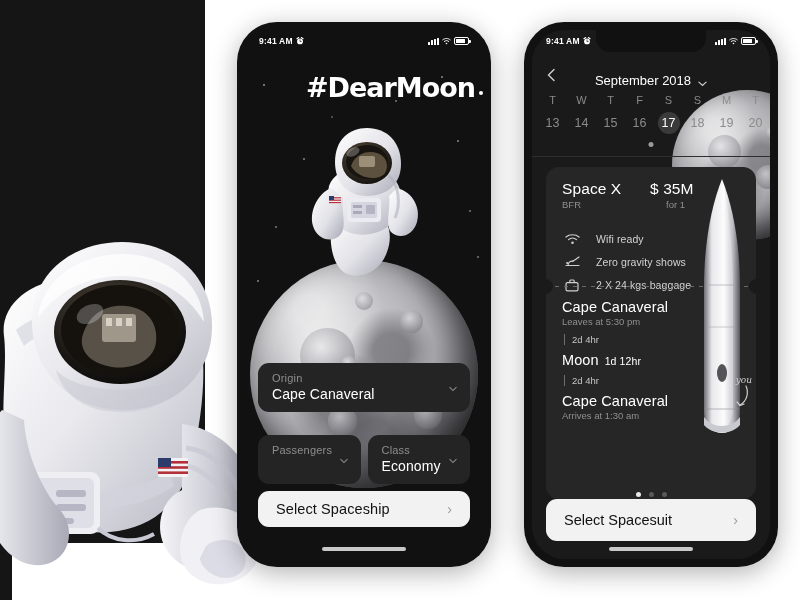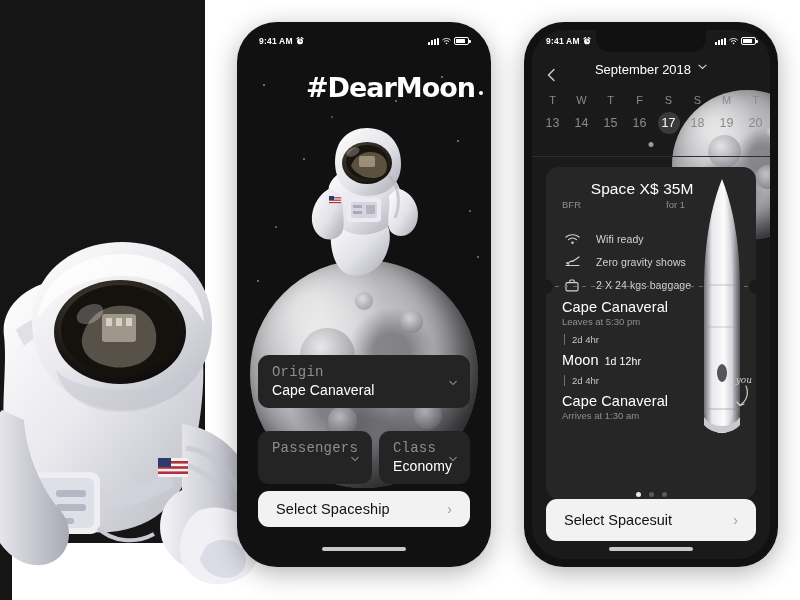--- a/index.html
+++ b/index.html
@@ -110,42 +110,42 @@
     position:absolute; left:50%; transform:translateX(-50%);
     top:96px; width:122px; height:150px; z-index:6;
   }
 
   
   .form-wrap{ position:absolute; left:13px; right:13px; bottom:14px; z-index:20; }
   .field{
     background:#242424; border-radius:11px; padding:9px 14px 10px;
     position:relative; margin-bottom:7px;
   }
-  .field .lbl{ color:#8e8e8e; font-size:14px; margin-bottom:2px; letter-spacing:.2px;font-family:Liberation Mono, monospace; }
+  .field .lbl{ color:#8e8e8e; font-size:11px; margin-bottom:2px; letter-spacing:.2px; }
   .field .val{ color:#fff; font-size:14px; letter-spacing:.1px; }
   .chev{
     position:absolute; right:13px; top:50%; margin-top:-3px;
     width:8px; height:8px;
   }
   .row2{ display:flex; gap:7px; margin-bottom:7px; }
   .row2 .field{ flex:1; margin-bottom:0;margin-top:16px; }
 
   .cta{
     background:#f2f2f2; border-radius:11px; height:36px;
     display:flex; align-items:center; justify-content:space-between;
     padding:0 18px; color:#111; font-size:14.5px; letter-spacing:.1px;
     margin-bottom:18px; cursor:pointer;
   }
   .cta .arrow{ color:#9a9a9a; font-size:14px; }
 
   
   .r-bg{ position:absolute; inset:0; background:#1a1a1a; }
   .cal-head{
     position:absolute; left:0; right:0; top:32px; height:26px;
-    display:flex; align-items:flex-start; justify-content:center;
+    display:flex; align-items:flex-end; justify-content:center;
     color:#fff; font-size:13px; z-index:12;
   }
   .cal-back{
     position:absolute; left:14px; top:50%; margin-top:-7px;
     width:11px; height:14px; cursor:pointer;
   }
   .cal-head .mchev{ margin-left:7px; width:9px; height:9px; }
   .cal-days, .cal-dates{
     position:absolute; left:6px; right:0; display:flex; z-index:12;
   }
@@ -181,21 +181,21 @@
       radial-gradient(circle at 38% 66%, rgba(70,70,76,.45) 0 11%, rgba(0,0,0,0) 26%),
       radial-gradient(circle at 36% 36%, #d4d4d6 0%, #aeaeb2 44%, #818187 70%, #46464c 90%, #2e2e34 100%);
     box-shadow:inset -10px -10px 24px rgba(0,0,0,.6);
   }
 
   .ticket{
     position:absolute; left:14px; right:14px; top:137px; bottom:60px;
     background:#262626; border-radius:13px; z-index:14; overflow:hidden;
   }
   .t-top{ padding:13px 16px 0; }
-  .t-headrow{ display:flex; align-items:baseline;text-align:right; }
+  .t-headrow{ display:flex; align-items:baseline; }
   .t-brand{ color:#fff; font-size:15.5px; width:88px; letter-spacing:.1px; }
   .t-price{ color:#fff; font-size:15.5px; letter-spacing:.1px; }
   .t-subrow{ display:flex; margin-top:1px; }
   .t-sub{ color:#8f8f8f; font-size:9.5px; width:104px; }
   .t-sub2{ color:#8f8f8f; font-size:9.5px; }
 
   .amen{ margin-top:22px; }
   .amen-row{ display:flex; align-items:center; margin-bottom:9px; }
   .amen-ico{ width:20px; height:14px; margin-right:14px; display:flex;
              align-items:center; justify-content:center; }

